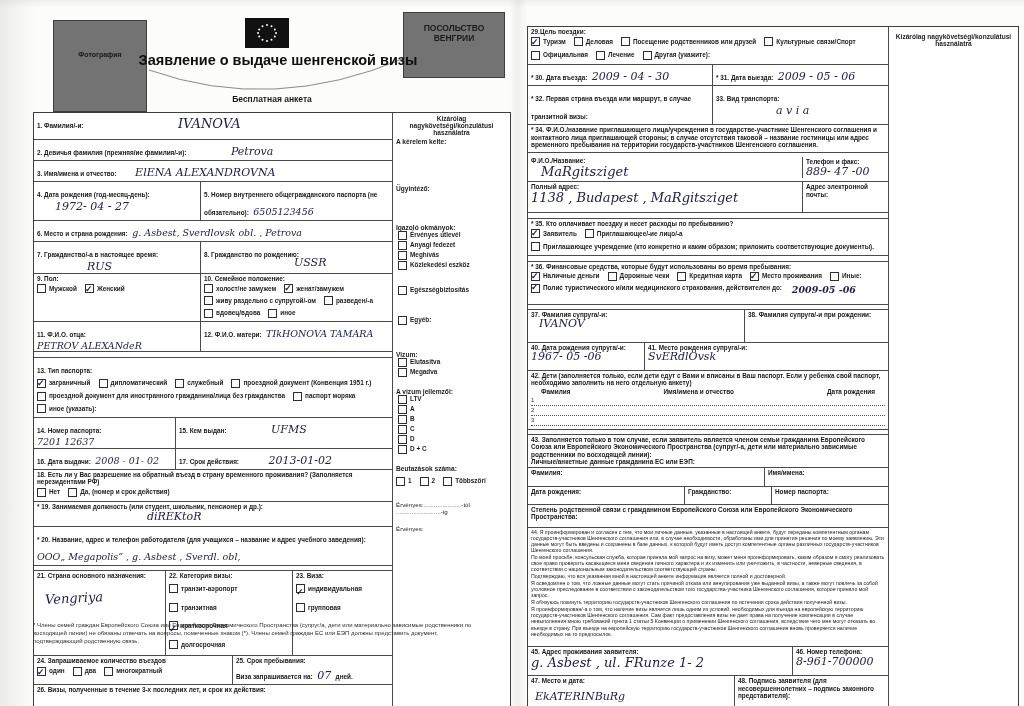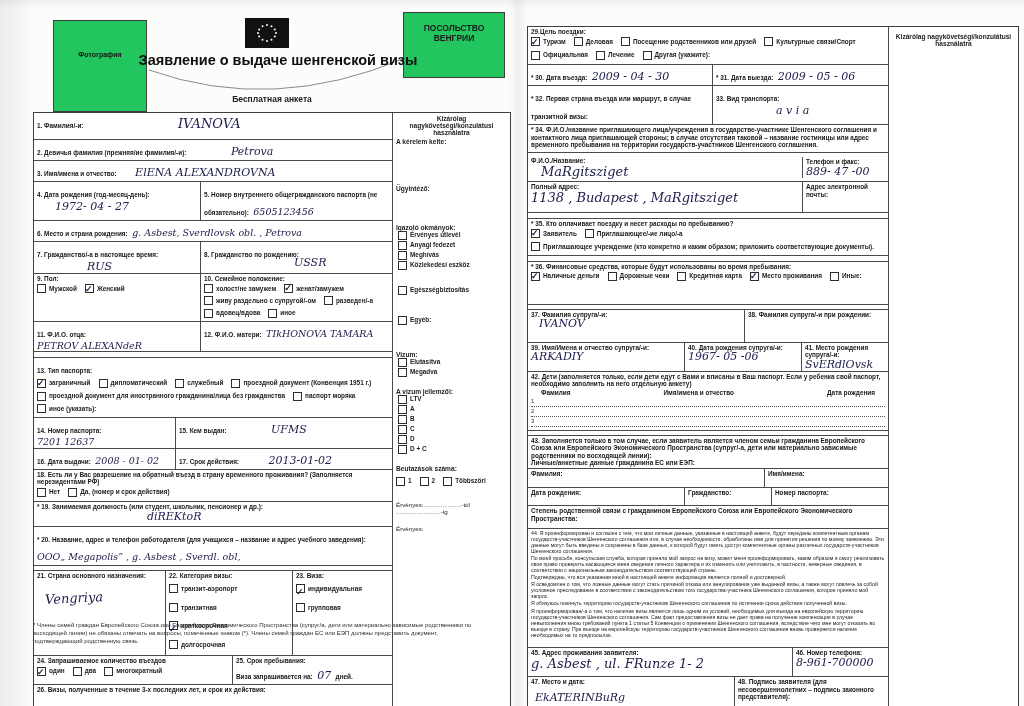--- a/index.html
+++ b/index.html
@@ -37,21 +37,21 @@
       position:relative;flex:0 0 auto;}
   .cb.checked::after{content:"✓";position:absolute;left:-1px;top:-3px;font-size:9px;
       color:#20204e;font-weight:bold;}
   .cbi{display:inline-flex;align-items:center;gap:3px;margin:1px 8px 1px 0;}
   .opts{font-size:6.4px;font-weight:bold;line-height:1.7;}
   .sb-title{font-weight:bold;font-size:6.6px;}
   .sb-item .cbi{margin:0 0 1px 2px;}
   .legal{font-size:5.2px;line-height:1.16;color:#222;}
   .legal p{margin:0 0 1px 0;}
   .dotrow{font-size:6px;color:#333;border-bottom:1px dotted #555;height:9px;line-height:9px;}
-  .hdrbox{position:absolute;border:1px solid #3e3e3e;background:#22c55e;}
+  .hdrbox{position:absolute;border:1px solid #3e3e3e;background:#737373;}
 </style>
 </head>
 <body>
 
 <div class="edge-left"></div>
 <div class="edge-top"></div>
 <div class="seam"></div>
 <div class="smudge"></div>
 
 <div class="page" id="page1">
@@ -535,41 +535,44 @@
               </span><span class="cbi">
                 <span class="cb"></span>
                 <span>Кредитная карта</span>
               </span><span class="cbi">
                 <span class="cb checked"></span>
                 <span>Место проживания</span>
               </span><span class="cbi">
                 <span class="cb"></span>
                 <span>Иные:</span>
               </span></div>
+        <div class="opts" style="line-height:1.3;">
+          <span class="cbi">
+            <span class="cb checked"></span>
+            <span>Полис туристического и/или медицинского страхования, действителен до:</span>
+          </span>
+          <span class="hw sm">2009-05 -06</span>
+        </div>
       </div>
         </div>
 
       <div class="gap" style="height:4px;"></div>
 
       <div class="row" style="min-height:32px;">
         <div class="cell" style="flex:0 0 210px;">
           <div class="lab">37. Фамилия супруга/-и:</div>
           <div class="hw" style="margin-left:8px;">IVANOV</div>
         </div>
         <div class="cell">
           <div class="lab">38. Фамилия супруга/-и при рождении:</div>
           <div class="hw"></div>
         </div>
       </div>
 
       <div class="row" style="min-height:27px;">
-        <div class="cell" style="flex:0 0 150px;">
-          <div class="lab">39. Имя/Имена и отчество супруга/-и:</div>
-          <div class="hw">ARKADIY</div>
-        </div>
         <div class="cell" style="flex:0 0 110px;">
           <div class="lab">40. Дата рождения супруга/-и:</div>
           <div class="hw">1967- 05 -06</div>
         </div>
         <div class="cell">
           <div class="lab">41. Место рождения супруга/-и:</div>
           <div class="hw">SvERdlOvsk</div>
         </div>
       </div>
 

